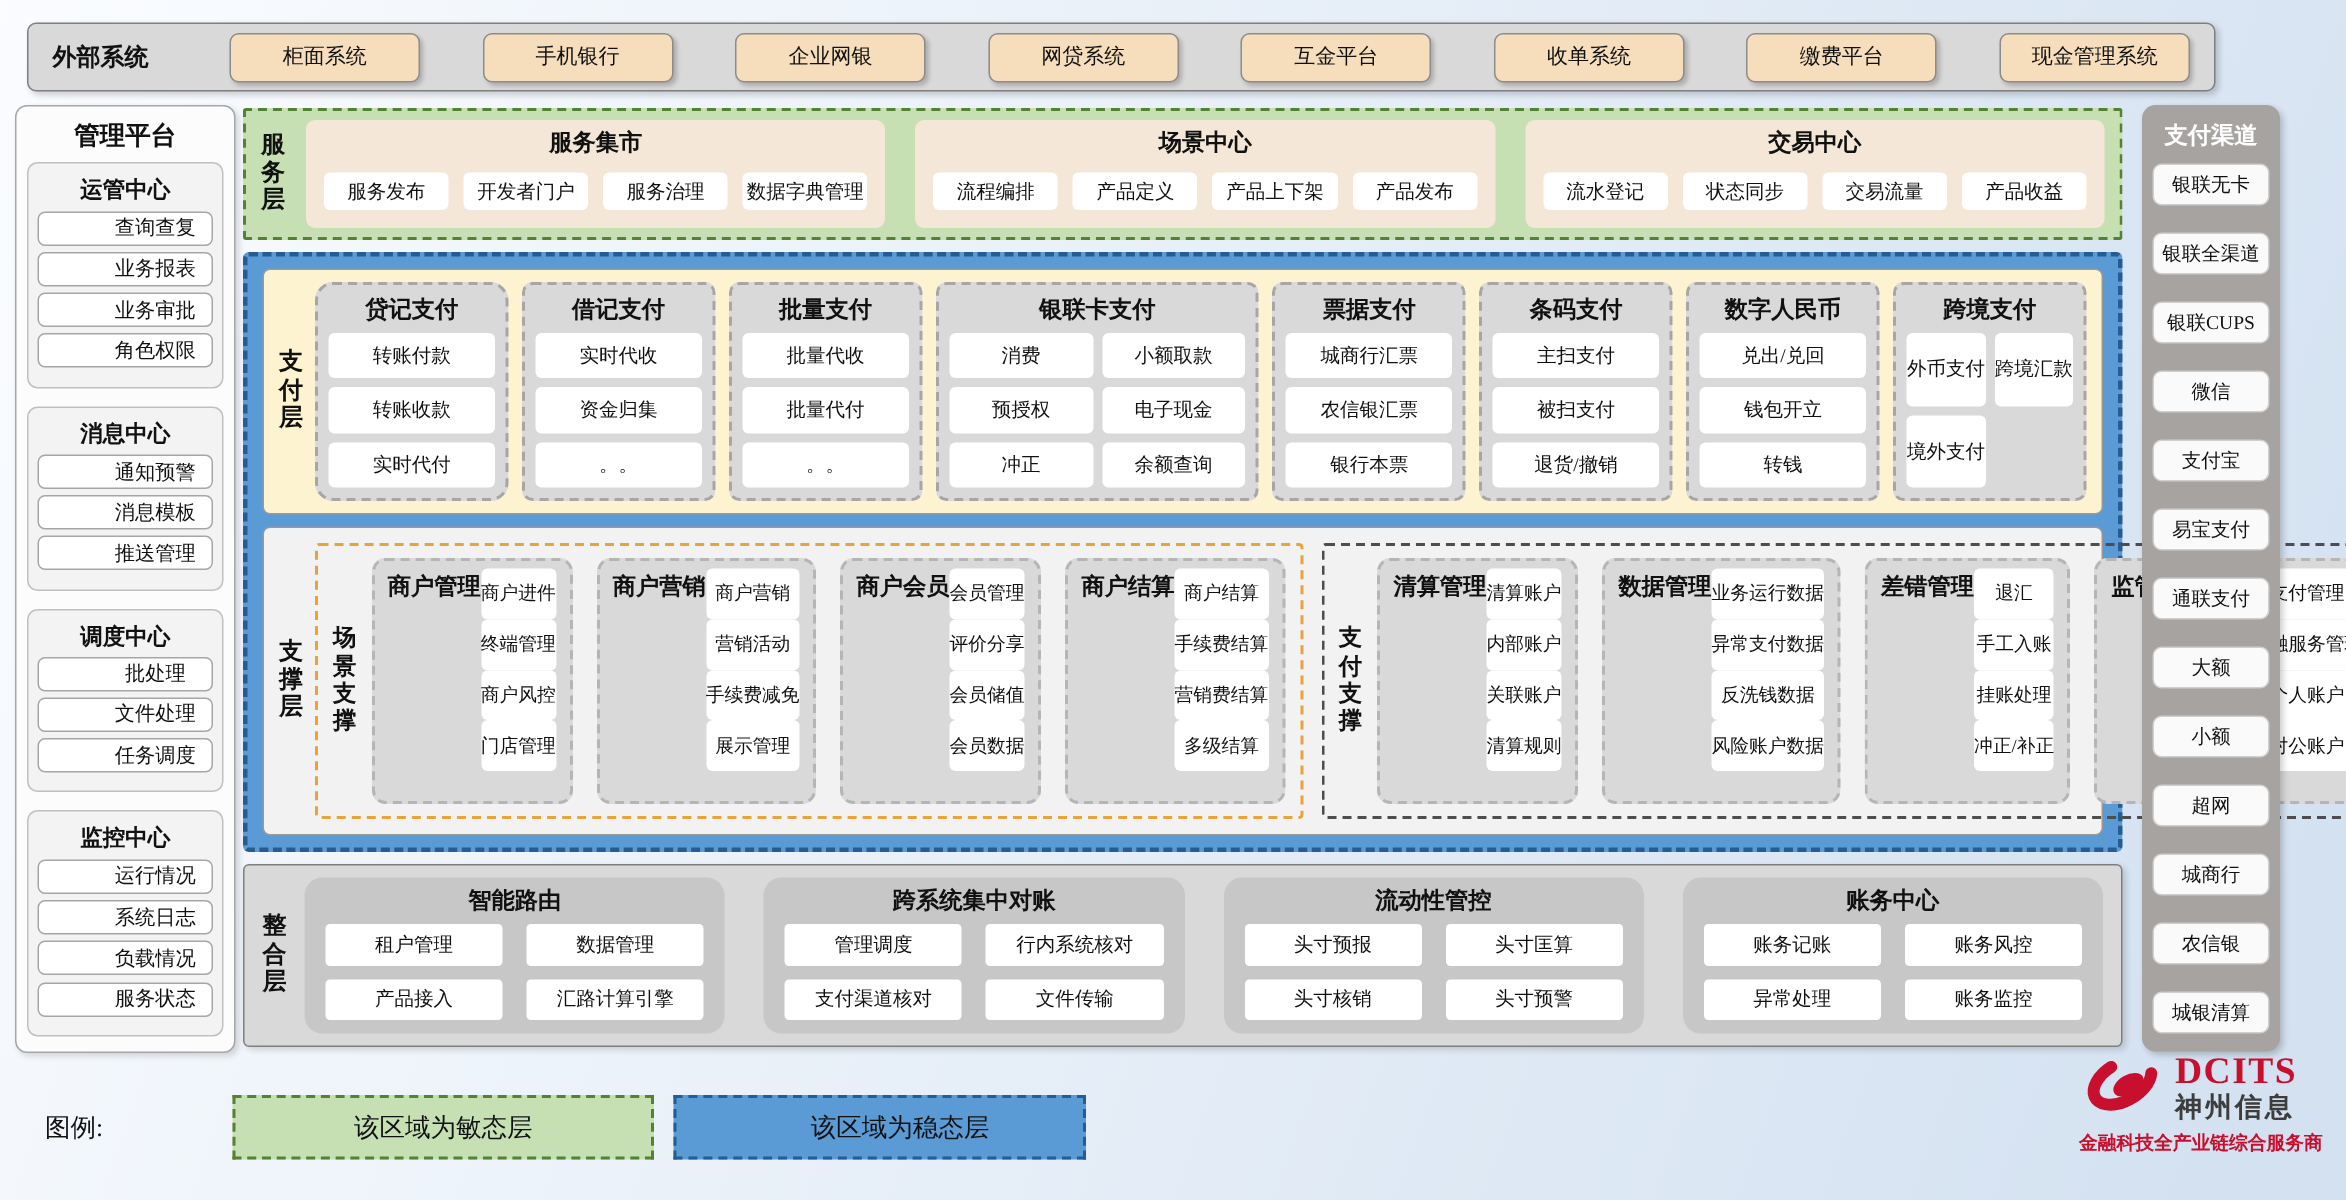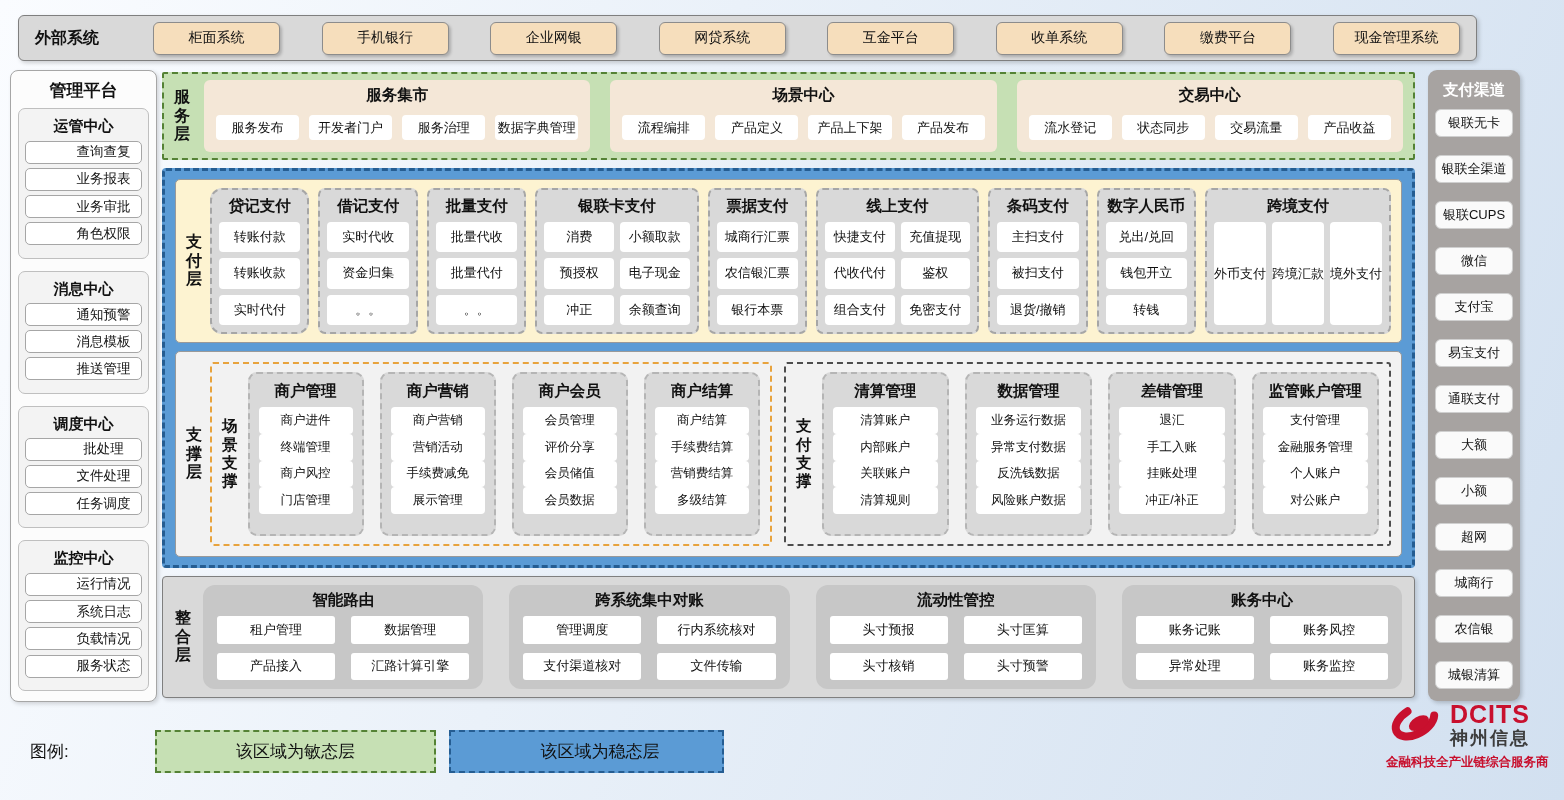--- a/index.html
+++ b/index.html
@@ -1,19 +1,19 @@
 <!DOCTYPE html>
 <html><head>
 <meta charset="utf-8">
 <style>
   *{box-sizing:border-box;margin:0;padding:0;}
   html,body{width:1564px;height:800px;}
   body{font-family:"Liberation Sans","DejaVu Sans",sans-serif;color:#111;}
   #app{position:relative;width:1564px;height:800px;overflow:hidden;
-       background:linear-gradient(110deg,#fafcff 0%,#eaf1f9 40%,#d2e0f0 100%);}
+       background:linear-gradient(110deg,#fafcff 0%,#eaf1f9 40%,#d2e0f0 100%);font-family:Liberation Serif, serif;}
 
   
   .top-bar{position:absolute;left:18px;top:15px;width:1459px;height:46px;background:#d9d9d9;
            border:1.5px solid #7f7f7f;border-radius:6px;display:flex;align-items:center;
            padding:0 16px;box-shadow:2px 2px 4px rgba(0,0,0,.18);}
   .top-label{font-size:16px;font-weight:bold;width:118px;}
   .top-btns{flex:1;display:flex;justify-content:space-between;}
   .tan-btn{width:127px;height:33px;background:#f6debc;border:1.5px solid #8c8c8c;border-radius:6px;
            display:flex;align-items:center;justify-content:center;font-size:14px;
            box-shadow:2px 2px 3px rgba(0,0,0,.2);}
@@ -62,21 +62,21 @@
   
   .support-layer{margin-top:8px;background:#f2f2f2;border:1px solid #999;border-radius:5px;
                  padding:10px;display:flex;align-items:center;height:206px;}
   .support-sections{flex:1;display:flex;gap:12px;margin-left:8px;height:100%;}
   .support-section{border:2px dashed;border-radius:3px;display:flex;align-items:center;padding:8px 10px;}
   .support-section.orange{border-color:#e8a33d;}
   .support-section.dark{border-color:#4d4d4d;}
   .section-vlabel{font-size:15.5px;margin-right:10px;}
   .section-cols{flex:1;display:flex;gap:16px;height:100%;}
   .sup-col{flex:1;background:#d9d9d9;border:2px dashed #b5b5b5;border-radius:9px;padding:5px 9px 20px;
-           display:flex;flex-direction:column;}
+           display:flex;flex-direction:row;}
   .sup-body{flex:1;display:grid;grid-template-rows:repeat(4,1fr);gap:0;}
   .sup-btn{font-size:12.5px;}
 
   
   .integration-layer{margin-top:8px;background:#d9d9d9;border:1.5px solid #7f7f7f;border-radius:4px;
                      padding:8px 12px;display:flex;align-items:center;height:122px;
                      box-shadow:2px 2px 4px rgba(0,0,0,.15);}
   .int-groups{flex:1;display:flex;gap:26px;margin-left:12px;height:100%;}
   .int-group{flex:1;background:#c7c7c7;border-radius:12px;padding:3px 14px 9px;
              display:flex;flex-direction:column;}
@@ -242,50 +242,39 @@
               </div>
             </div>
             <div class="pay-col" style="flex: 1 1 0px;">
               <div class="col-title">票据支付</div>
               <div class="col-body" style="grid-template-columns: repeat(1, 1fr);">
                 <div class="white-btn pay-btn">城商行汇票</div>
                 <div class="white-btn pay-btn">农信银汇票</div>
                 <div class="white-btn pay-btn">银行本票</div>
               </div>
             </div>
-            <div class="pay-col" style="flex: 1.78 1 0px;">
-              <div class="col-title">线上支付</div>
-              <div class="col-body" style="grid-template-columns: repeat(2, 1fr);">
-                <div class="white-btn pay-btn">快捷支付</div>
-                <div class="white-btn pay-btn">充值提现</div>
-                <div class="white-btn pay-btn">代收代付</div>
-                <div class="white-btn pay-btn">鉴权</div>
-                <div class="white-btn pay-btn">组合支付</div>
-                <div class="white-btn pay-btn">免密支付</div>
-              </div>
-            </div>
             <div class="pay-col" style="flex: 1 1 0px;">
               <div class="col-title">条码支付</div>
               <div class="col-body" style="grid-template-columns: repeat(1, 1fr);">
                 <div class="white-btn pay-btn">主扫支付</div>
                 <div class="white-btn pay-btn">被扫支付</div>
                 <div class="white-btn pay-btn">退货/撤销</div>
               </div>
             </div>
             <div class="pay-col" style="flex: 1 1 0px;">
               <div class="col-title">数字人民币</div>
               <div class="col-body" style="grid-template-columns: repeat(1, 1fr);">
                 <div class="white-btn pay-btn">兑出/兑回</div>
                 <div class="white-btn pay-btn">钱包开立</div>
                 <div class="white-btn pay-btn">转钱</div>
               </div>
             </div>
             <div class="pay-col" style="flex: 1 1 0px;">
               <div class="col-title">跨境支付</div>
-              <div class="col-body" style="grid-template-columns: repeat(3, 1fr);">
+              <div class="col-body" style="grid-template-columns: repeat(2, 1fr);">
                 <div class="white-btn pay-btn">外币支付</div>
                 <div class="white-btn pay-btn">跨境汇款</div>
                 <div class="white-btn pay-btn">境外支付</div>
               </div>
             </div>
           </div>
       </div>
       <div class="support-layer">
         <div class="v-label">
             <span>支</span>

